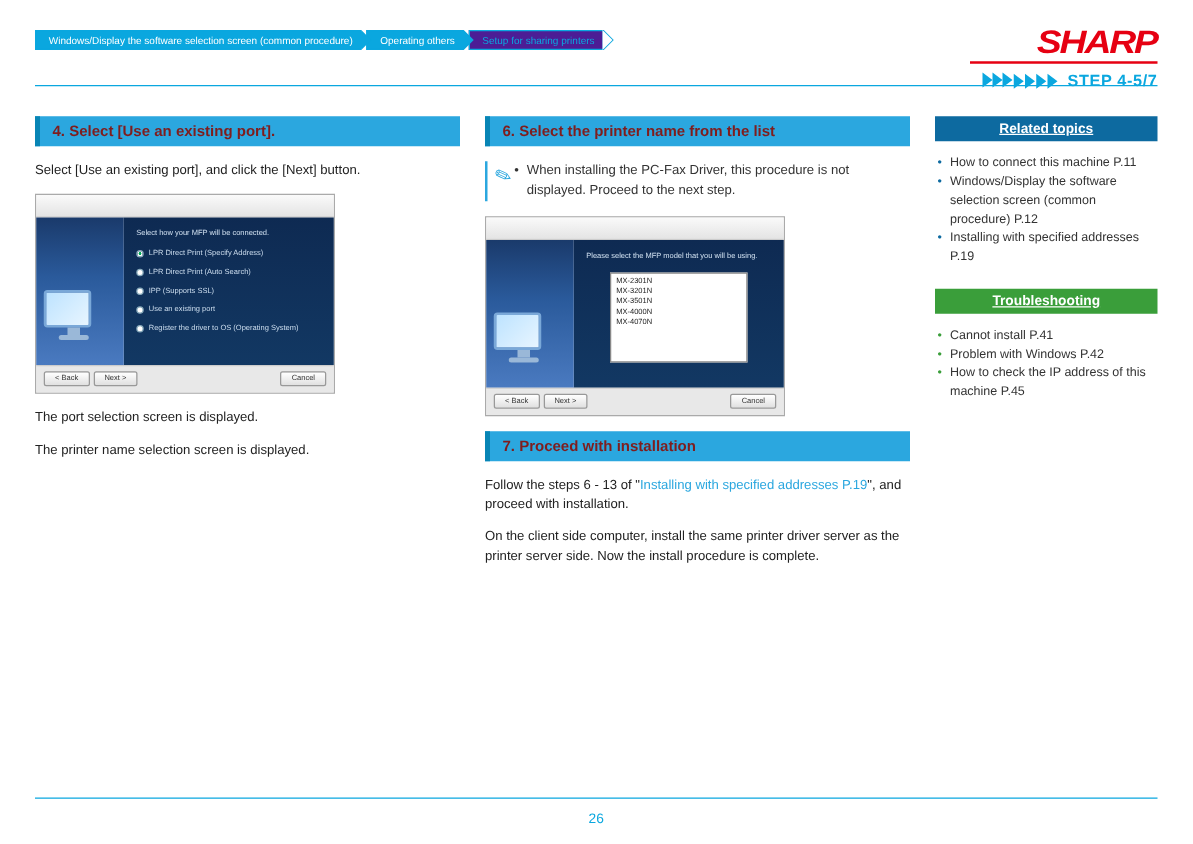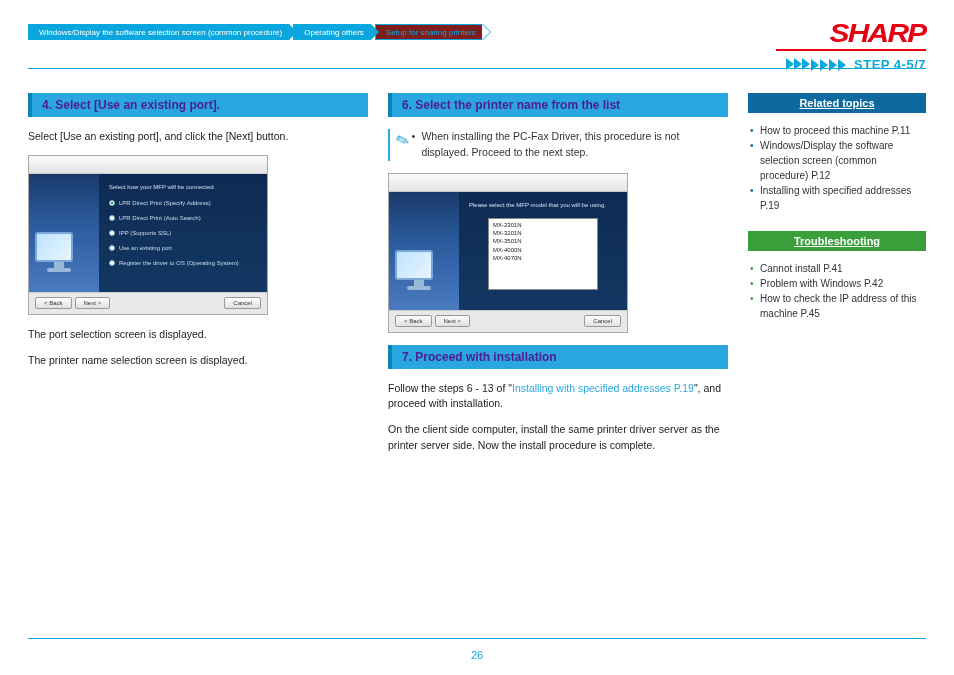--- a/index.html
+++ b/index.html
@@ -21,21 +21,21 @@
   }
   .breadcrumb { display: flex; gap: 4px; margin-top: 6px; }
   .crumb {
     position: relative;
     height: 16px;
     line-height: 14px;
     font-size: 8px;
     padding: 1px 6px 1px 10px;
     border: 1px solid #0aa7df;
     color: #0aa7df;
-    background: #7f1d1d;
+    background: #4c1d95;
   }
   .crumb.filled { background: #0aa7df; color: #fff; border-color: #0aa7df; }
   .crumb::after {
     content: "";
     position: absolute;
     right: -8px; top: -1px;
     width: 0; height: 0;
     border-top: 8px solid transparent;
     border-bottom: 8px solid transparent;
     border-left: 8px solid #fff;
@@ -78,21 +78,21 @@
     border-left:8px solid #0aa7df;
   }
   .step-label { color:#0aa7df; font-weight:bold; font-size:13px; letter-spacing:0.5px;}
   .divider-top { height:1px; background:#0aa7df; margin-top:4px; margin-bottom:24px;}
 
   .body { display:flex; gap:20px; }
   .col { flex: 0 0 340px; }
   .col.side { flex: 0 0 178px; }
 
   .sec-head {
-    background:#2ba7df; color:#4c1d95; font-size:12px; font-weight:bold;
+    background:#2ba7df; color:#7f1d1d; font-size:12px; font-weight:bold;
     padding:5px 10px; border-left:4px solid #0885b5; margin-bottom:12px;
   }
   .para { font-size:10.5px; color:#222; line-height:1.5; margin-bottom:10px;}
 
   .screenshot {
     width: 240px; height: 160px; border:1px solid #aaa; margin:6px 0 12px 0;
     position:relative; background:#f3f3f3;
     display:flex; flex-direction:column;
   }
   .ss-title { height:18px; background:linear-gradient(#fafafa,#e4e4e4); border-bottom:1px solid #ccc;}
@@ -260,21 +260,21 @@
     <div class="sec-head">7.   Proceed with installation</div>
     <div class="para">
       <span>Follow the steps 6 - 13 of "</span><a class="inline">Installing with specified addresses P.19</a><span>", and proceed with installation.</span>
     </div>
     <div class="para">On the client side computer, install the same printer driver server as the printer server side. Now the install procedure is complete.</div>
   </div>
 
   <div class="col side">
     <div class="side-head blue">Related topics</div>
     <ul class="side-list">
-      <li>How to proceed this machine P.11</li>
+      <li>How to connect this machine P.11</li>
       <li>Windows/Display the software selection screen (common procedure) P.12</li>
       <li>Installing with specified addresses P.19</li>
     </ul>
     <div class="side-head green">Troubleshooting</div>
     <ul class="side-list green">
       <li>Cannot install P.41</li>
       <li>Problem with Windows P.42</li>
       <li>How to check the IP address of this machine P.45</li>
     </ul>
   </div>

